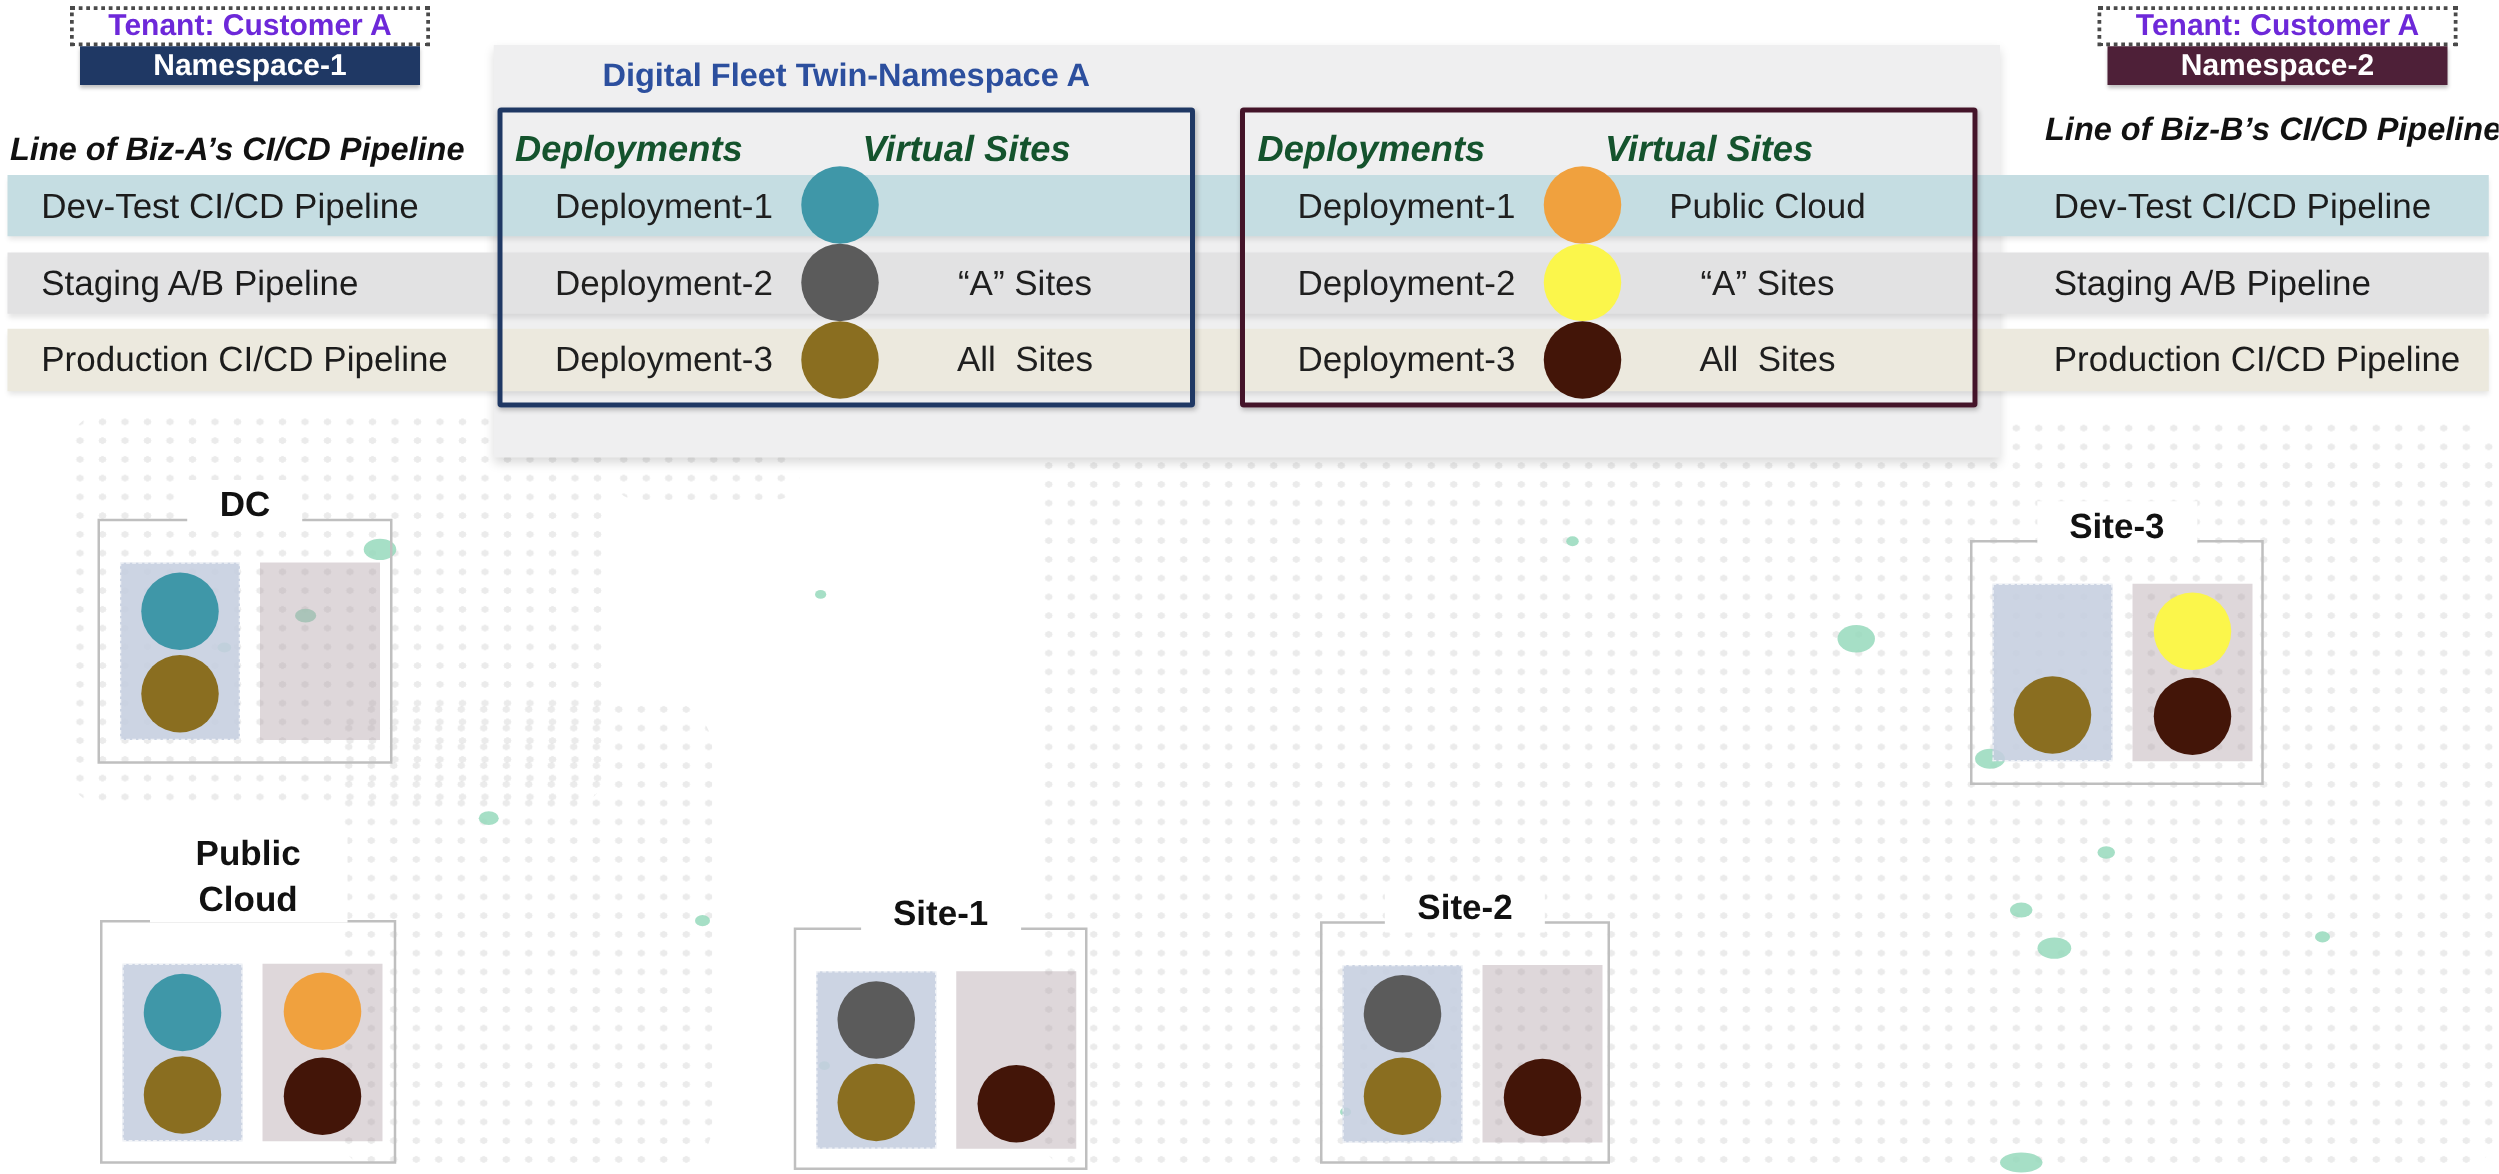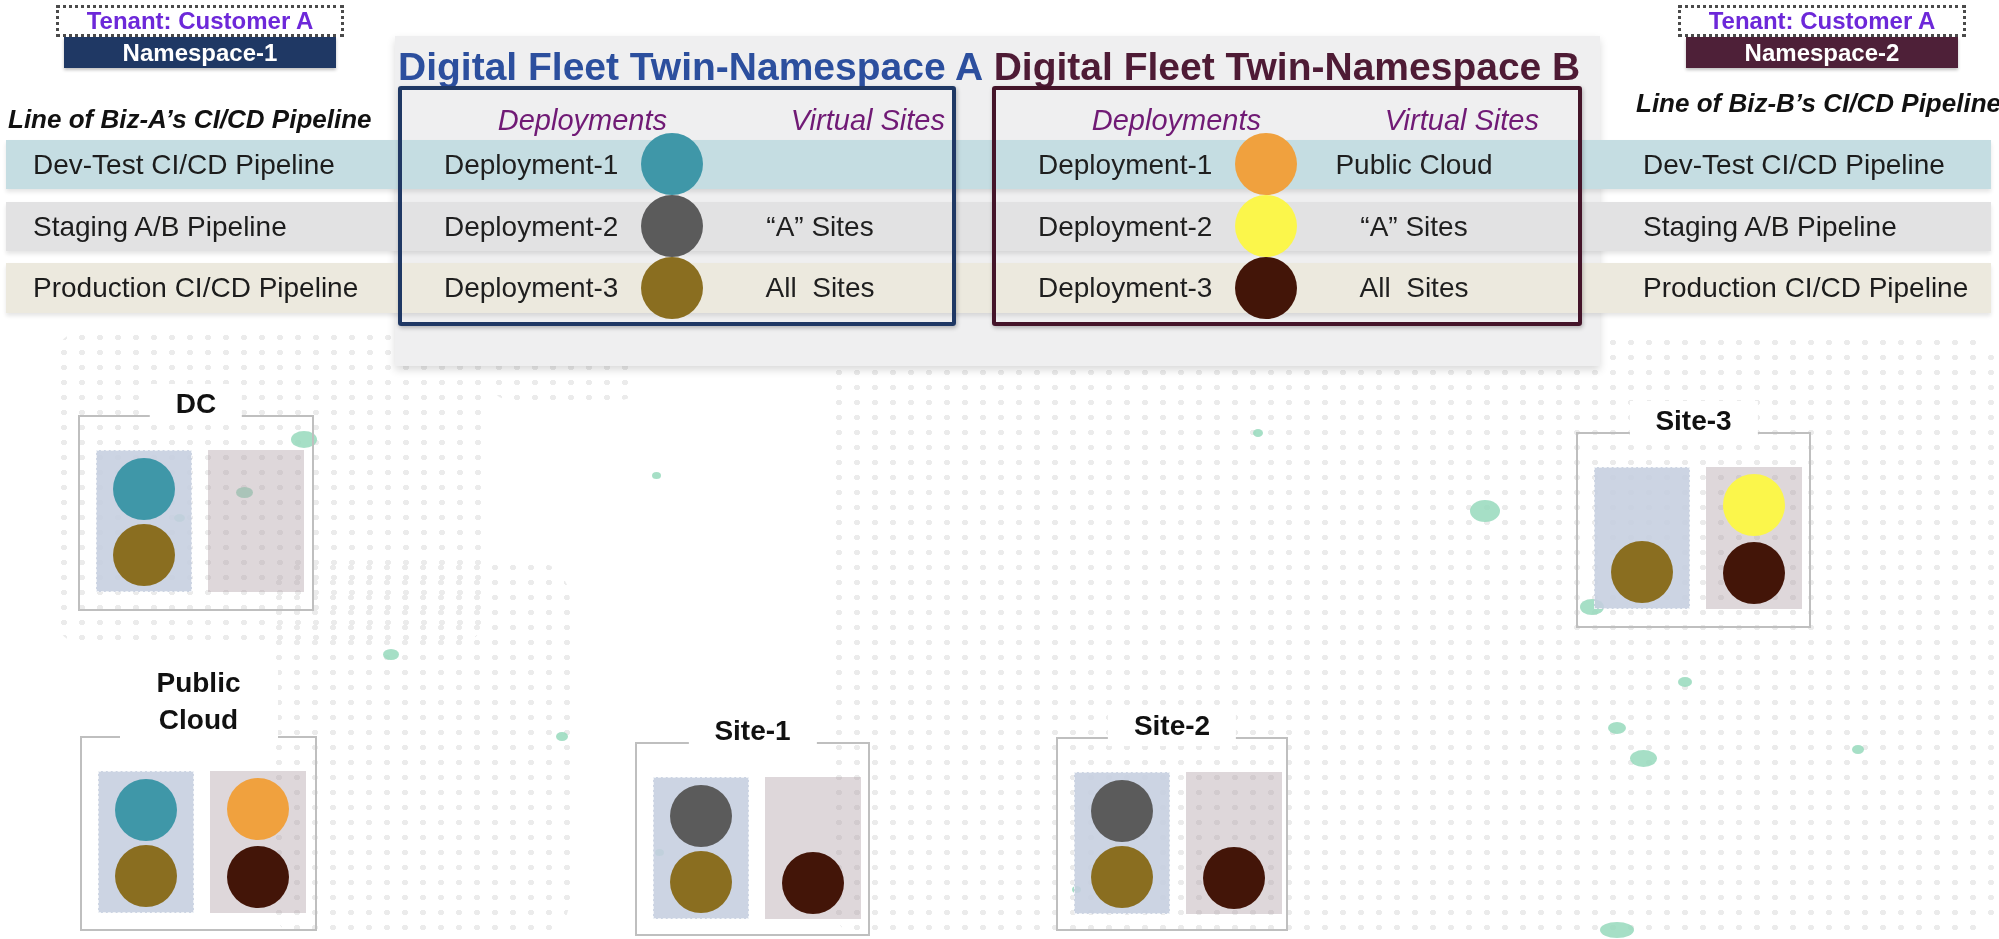--- a/index.html
+++ b/index.html
@@ -21,28 +21,28 @@
 
   
   .band{left:6px;width:1985px;box-shadow:0 3px 4px rgba(0,0,0,0.10);}
   .band-dev{background:#C5DDE2;}
   .band-stg{background:#E2E2E3;}
   .band-prd{background:#ECE9DE;}
   .pipe-label{font-size:28px;color:#1c1c1c;white-space:nowrap;}
 
   
   .panel{background:#EFEFF0;box-shadow:0 4px 8px rgba(0,0,0,0.15);}
-  .fleet-title{font-weight:bold;font-size:39px;text-align:center;white-space:nowrap;}
+  .fleet-title{font-weight:bold;font-size:26px;text-align:center;white-space:nowrap;}
   .title-a{color:#2C4F9E;}
   .title-b{color:#4E1B35;}
   .fleet-table{box-sizing:border-box;border-radius:3px;box-shadow:1px 2px 4px rgba(0,0,0,0.25);}
   .border-a{border:4px solid #1F3864;}
   .border-b{border:4px solid #441429;}
-  .col-head{position:absolute;top:8px;height:44px;line-height:44px;text-align:right;
-            font-weight:normal;font-style:italic;font-size:29px;color:#701a75;white-space:nowrap;}
+  .col-head{position:absolute;top:8px;height:44px;line-height:44px;text-align:left;
+            font-weight:bold;font-style:italic;font-size:29px;color:#14532d;white-space:nowrap;}
   .col-dep{left:10px;width:255px;}
   .col-vs{left:288px;width:255px;}
   .t-row{position:absolute;left:0;width:100%;}
   .t-dep{position:absolute;left:42px;top:0;font-size:28px;white-space:nowrap;}
   .t-dot{position:absolute;left:239px;width:62px;height:62px;border-radius:50%;}
   .t-site{position:absolute;left:293px;width:250px;top:0;text-align:center;
           font-size:28px;white-space:pre;}
 
   .c-teal{background:#3F97A8;}
   .c-gray{background:#5B5B5B;}
@@ -142,21 +142,20 @@
       <div class="t-dot c-gray" style="top:-7px;"></div>
       <div class="t-site" style="line-height:49px;">“A” Sites</div>
     </div>
     <div class="t-row" style="top:173px;height:50px;">
       <div class="t-dep" style="line-height:50px;">Deployment-3</div>
       <div class="t-dot c-olive" style="top:-6px;"></div>
       <div class="t-site" style="line-height:50px;">All  Sites</div>
     </div>
   </div>
 
-  <div class="abs fleet-title title-b" style="left:992px;top:45px;width:590px;">Digital Fleet Twin-Namespace B</div>
   <div class="abs fleet-table border-b" style="left:992px;top:86px;width:590px;height:240px;">
     <div class="col-head col-dep">Deployments</div>
     <div class="col-head col-vs">Virtual Sites</div>
     <div class="t-row" style="top:50px;height:49px;">
       <div class="t-dep" style="line-height:49px;">Deployment-1</div>
       <div class="t-dot c-orange" style="top:-7px;"></div>
       <div class="t-site" style="line-height:49px;">Public Cloud</div>
     </div>
     <div class="t-row" style="top:112px;height:49px;">
       <div class="t-dep" style="line-height:49px;">Deployment-2</div>

